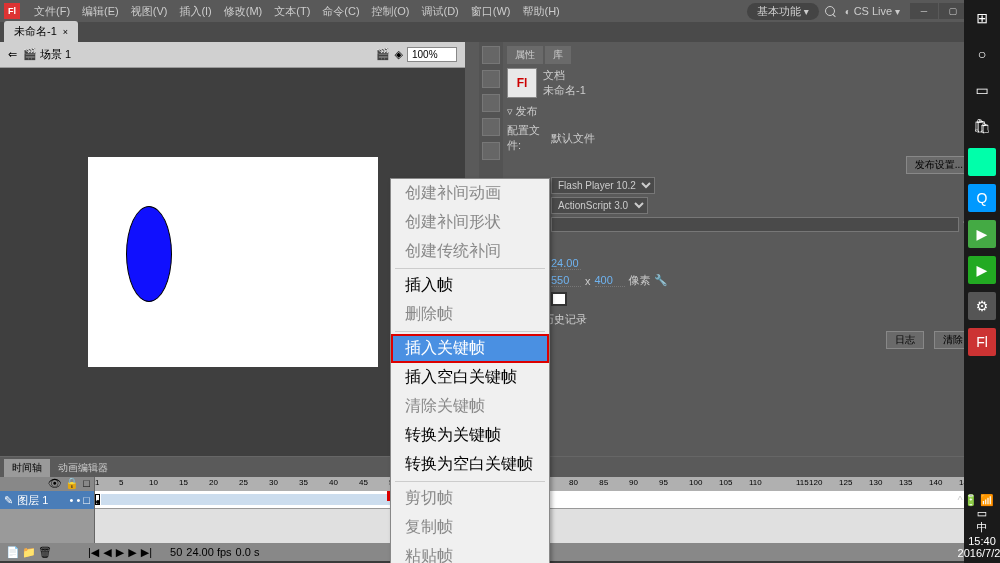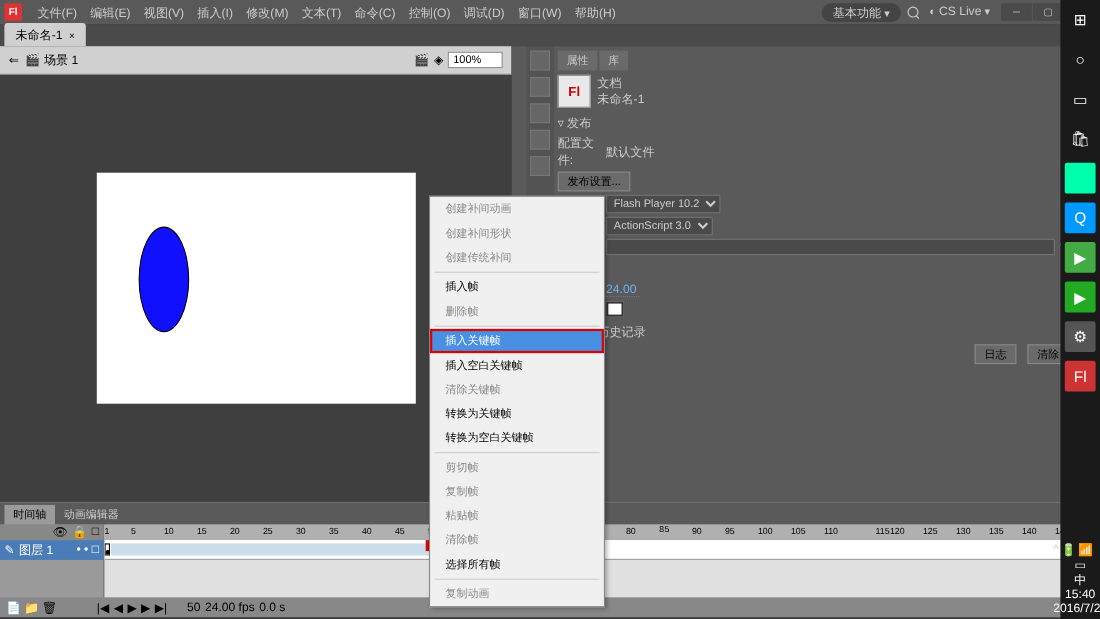--- a/index.html
+++ b/index.html
@@ -23,21 +23,21 @@
 .main{display:flex;height:414px}
 .stage-area{flex:1;background:#3f3f3f;display:flex;flex-direction:column}
 .scenebar{height:26px;background:#d0d0d0;display:flex;align-items:center;padding:0 8px;color:#000;border-bottom:1px solid #999}
 .scenebar .sicon{margin-right:6px}
 .scenebar .right{margin-left:auto;display:flex;gap:4px;align-items:center}
 .zoom{background:#fff;border:1px solid #888;padding:1px 4px;font-size:10px;width:50px}
 .canvas-wrap{flex:1;background:#3f3f3f;display:flex;align-items:center;justify-content:center;overflow:hidden;position:relative}
 .canvas{width:290px;height:210px;background:#fff;position:relative}
 .ellipse{position:absolute;left:38px;top:49px;width:46px;height:96px;background:#1010fe;border-radius:50%;border:1px solid #000}
 .ctxmenu{position:absolute;left:390px;top:178px;width:160px;background:#f0f0f0;border:1px solid #888;z-index:100;box-shadow:2px 2px 4px rgba(0,0,0,0.3)}
-.ctxmenu .mi{padding:4px 14px;font-size:10px;color:#000;cursor:default}
+.ctxmenu .mi{padding:4px 14px;font-size:16px;color:#000;cursor:default}
 .ctxmenu .mi.disabled{color:#888}
 .ctxmenu .mi.hl{background:#4a90e2;color:#fff;border:2px solid #d00;padding:2px 12px}
 .ctxmenu .sep{height:1px;background:#ccc;margin:2px 4px}
 .panel-tools{width:24px;background:#535353;display:flex;flex-direction:column;align-items:center;padding-top:4px;gap:6px}
 .panel-tools .tbtn{width:18px;height:18px;background:#666;border:1px solid #777}
 .props{flex:1;background:#5a5a5a;padding:4px;color:#ccc;font-size:10px}
 .props .tabhead{display:flex;gap:2px;margin-bottom:4px}
 .props .tabhead .t{background:#6a6a6a;padding:2px 8px;font-size:10px}
 .props .docicon{width:30px;height:30px;background:#e8e8e8;border:1px solid #888;display:inline-flex;align-items:center;justify-content:center;color:#c00;font-weight:bold;font-size:12px}
 .props .docinfo{display:flex;gap:6px;align-items:center;margin-bottom:6px}
@@ -160,21 +160,21 @@
     </div>
     <div class="section">
       <div class="shead">
           <span>▿</span>
           <span>发布</span>
         </div>
       <div class="row">
           <label>配置文件:</label>
           <span>默认文件</span>
         </div>
-      <div class="row" style="justify-content:flex-start">
+      <div class="row" style="justify-content:flex-end">
           <button class="btnsmall">发布设置...</button>
         </div>
       <div class="row">
           <label>播放器:</label>
           <select><option>Flash Player 10.2</option></select>
         </div>
       <div class="row">
           <label>脚本:</label>
           <select><option>ActionScript 3.0</option></select>
         </div>
@@ -186,20 +186,28 @@
     </div>
     <div class="section">
       <div class="shead">
           <span>▿</span>
           <span>属性</span>
         </div>
       <div class="row">
           <label>FPS:</label>
           <span class="numinp">24.00</span>
         </div>
+      <div class="row">
+          <label>大小:</label>
+        <span class="numinp">550</span>
+        <span>x</span>
+        <span class="numinp">400</span>
+        <span>像素</span>
+        <span>🔧</span>
+      </div>
       <div class="row">
           <label>舞台:</label>
           <div class="swatch"></div>
         </div>
     </div>
     <div class="section">
       <div class="shead">
           <span>▿</span>
           <span>SWF 历史记录</span>
         </div>

